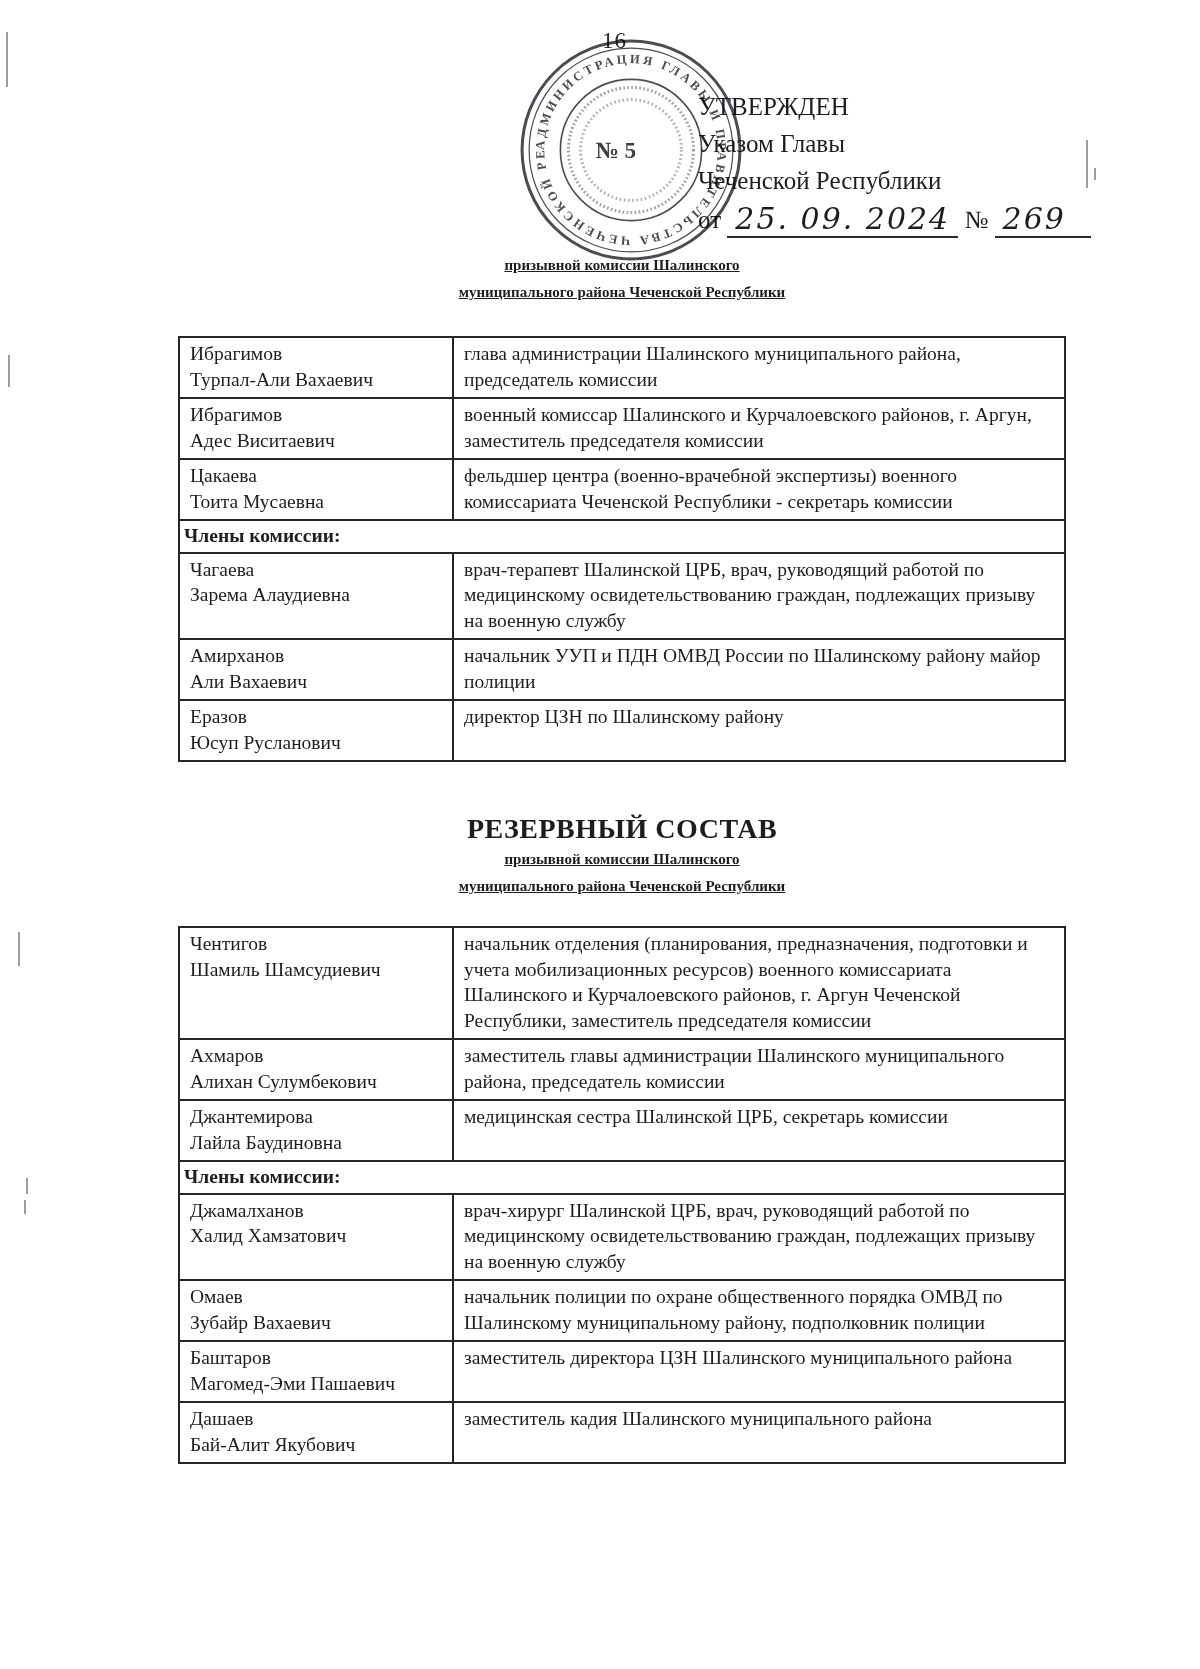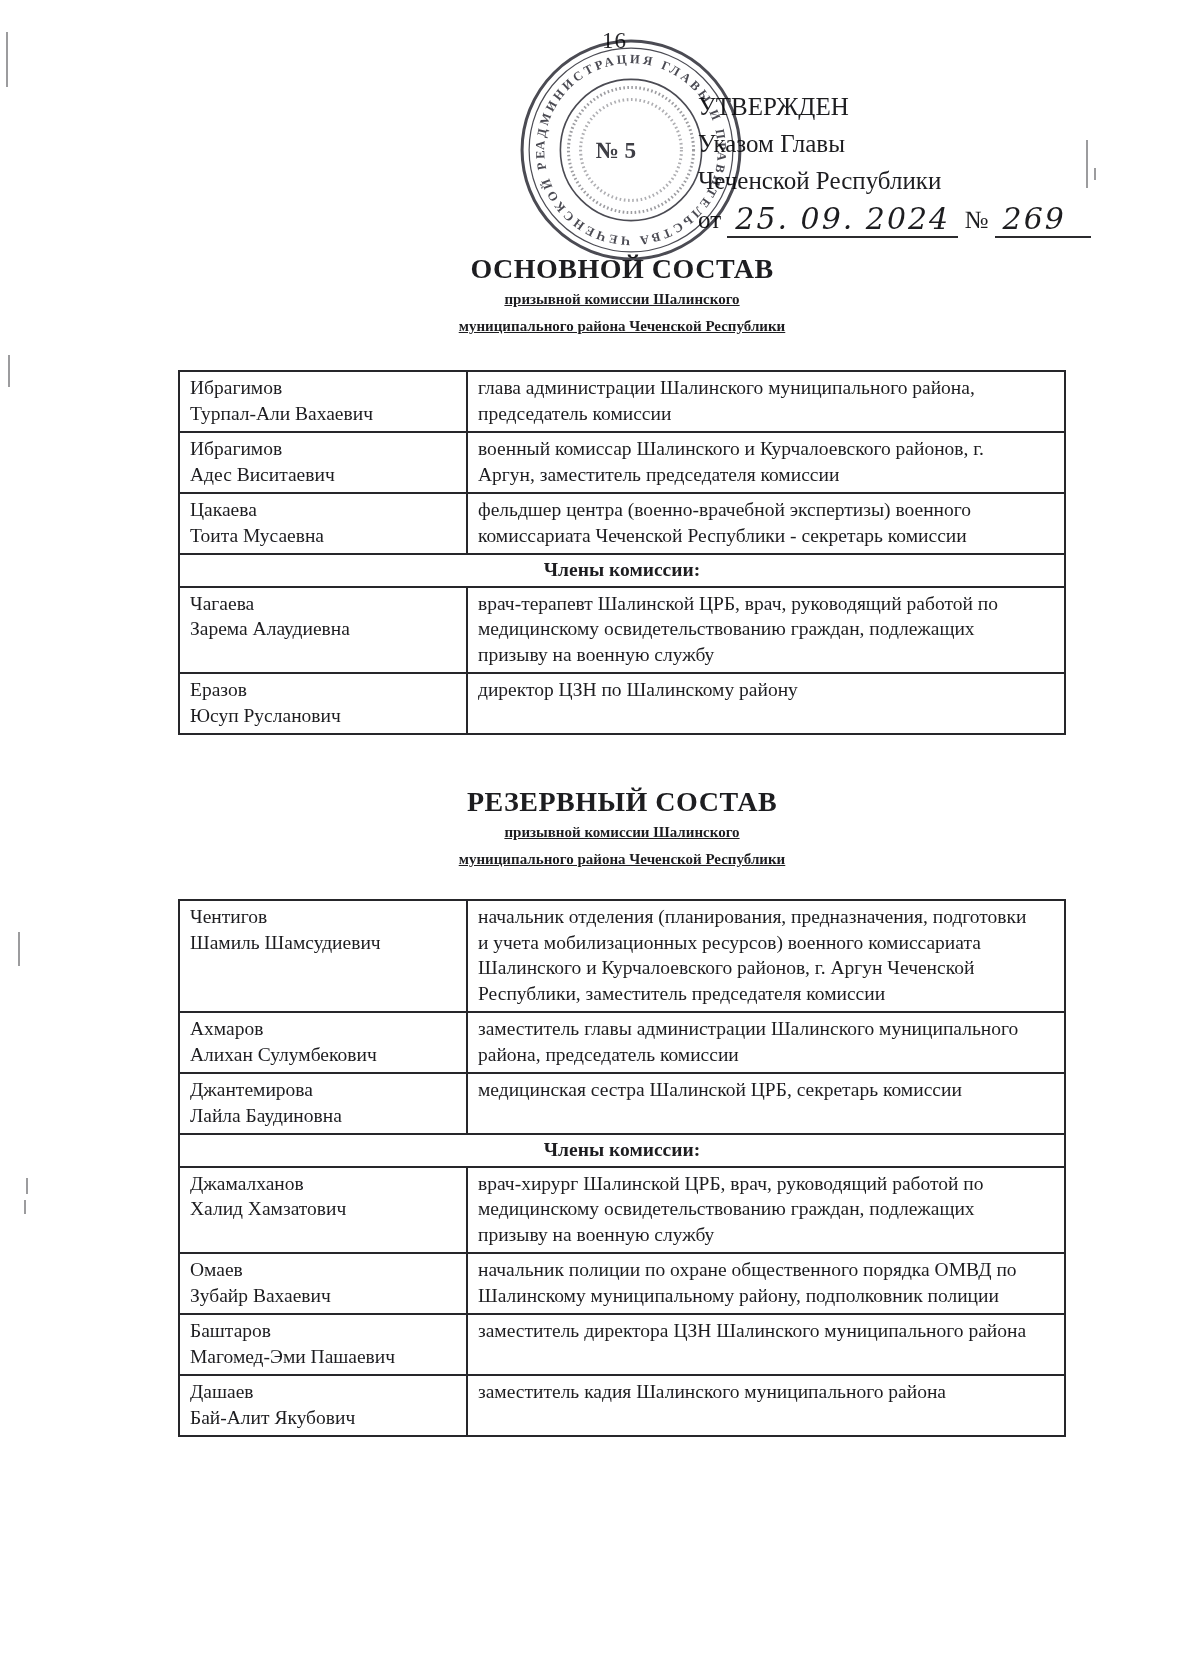--- a/index.html
+++ b/index.html
@@ -38,25 +38,25 @@
   .titles .t2{font-size:15px;line-height:27px;text-decoration:underline;}
   .reserve-titles{margin-top:50px;margin-bottom:26px;text-align:center;}
   
   table.doc-table{
     border-collapse:collapse;width:888px;margin-left:178px;
     table-layout:fixed;
   }
   table.doc-table td{
     border:2px solid #26262a;vertical-align:top;
     font-size:19.5px;line-height:25.5px;
-    padding:3px 24px 5px 10px;
+    padding:3px 10px 5px 10px;
   }
   td.c-name{width:252px;}
   tr.members-row td{
-    text-align:center;font-weight:bold;padding:2px 4px 3px 4px;
+    font-weight:bold;padding:2px 4px 3px 4px;
   }
   
   .artifact{position:absolute;background:#4a4a4e;opacity:0.55;}
 </style>
 </head>
 <body>
 
 <div class="page">
 
   <div class="artifact" style="left:8px;top:355px;width:2px;height:32px;"></div>
@@ -91,21 +91,20 @@
       <circle cx="115" cy="115" r="50" fill="none" stroke="#3b3b44" stroke-width="3" stroke-dasharray="1.6 2.6" opacity="0.45"></circle>
       <path id="stampRing" fill="none" d="M 29,115 A 86,86 0 1 1 201,115 A 86,86 0 1 1 29,115"></path>
       <text font-size="12.5" letter-spacing="3" fill="#3b3b44" font-family="Liberation Serif, DejaVu Serif, serif" font-weight="bold">
         <textPath href="#stampRing">АДМИНИСТРАЦИЯ ГЛАВЫ И ПРАВИТЕЛЬСТВА ЧЕЧЕНСКОЙ РЕСПУБЛИКИ ✻</textPath>
       </text>
       <text x="100" y="123" font-size="23" font-weight="bold" fill="#2e2e36" text-anchor="middle" font-family="Liberation Serif, DejaVu Serif, serif">№ 5</text>
     </svg>
   </div>
 
   <div class="titles">
-    <div class="t1">ОСНОВНОЙ СОСТАВ</div>
     <div class="t2">призывной комиссии Шалинского</div>
     <div class="t2">муниципального района Чеченской Республики</div>
   </div>
 
   <table class="doc-table">
     <tbody>
       <tr>
         <td class="c-name">
           <div>Ибрагимов</div>
           <div>Турпал-Али Вахаевич</div>
@@ -128,20 +127,27 @@
       </tr>
       <tr class="members-row">
         <td colspan="2">Члены комиссии:</td>
       </tr>
       <tr>
         <td class="c-name">
           <div>Чагаева</div>
           <div>Зарема Алаудиевна</div>
         </td>
         <td>врач-терапевт Шалинской ЦРБ, врач, руководящий работой по медицинскому освидетельствованию граждан, подлежащих призыву на военную службу</td>
+      </tr>
+      <tr>
+        <td class="c-name">
+          <div>Амирханов</div>
+          <div>Али Вахаевич</div>
+        </td>
+        <td>начальник УУП и ПДН ОМВД России по Шалинскому району майор полиции</td>
       </tr>
       <tr>
         <td class="c-name">
           <div>Еразов</div>
           <div>Юсуп Русланович</div>
         </td>
         <td>директор ЦЗН по Шалинскому району</td>
       </tr>
     </tbody>
   </table>

